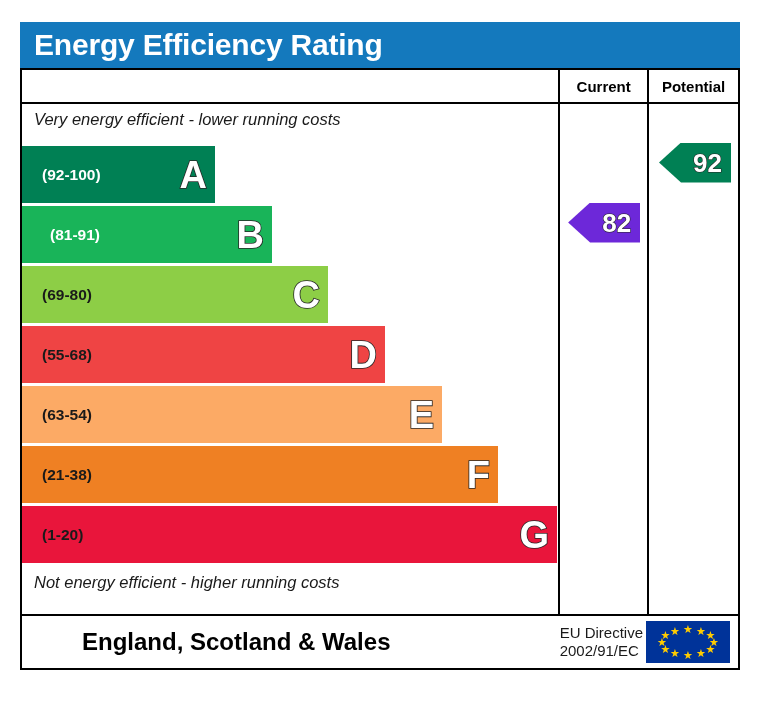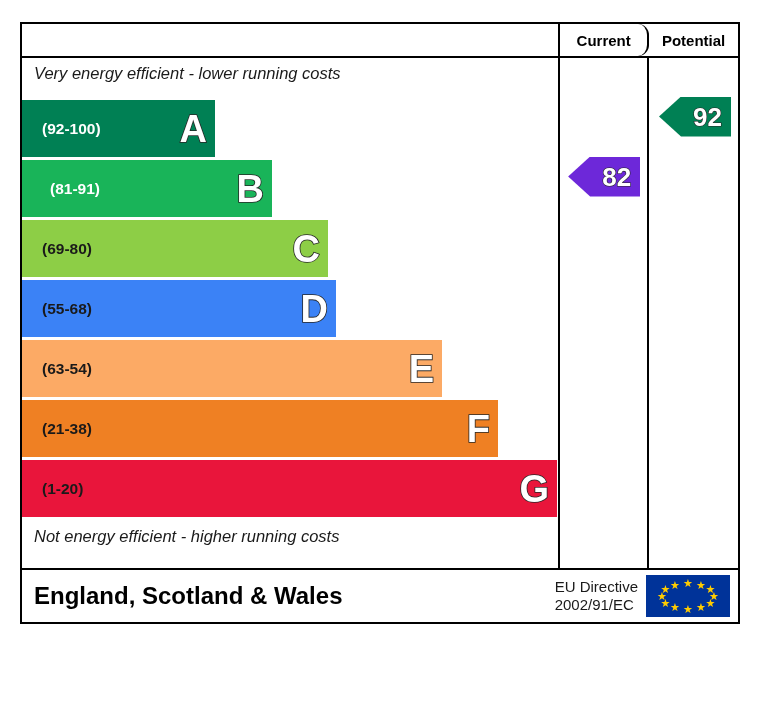--- a/index.html
+++ b/index.html
@@ -61,21 +61,20 @@
   }
   .head-cell {
     width: 89px;
     box-sizing: border-box;
     display: flex;
     align-items: center;
     justify-content: center;
     font-size: 15px;
     font-weight: bold;
     color: #000000;
-    border-radius: 11px;
   }
   .head-cell.mid {
     border-right: 2px solid #000000;
   }
 
   
   .body-row {
     display: flex;
     height: 510px;
   }
@@ -176,27 +175,28 @@
     box-sizing: border-box;
     background: #ffffff;
   }
   .footer-region {
     flex: 1;
     font-size: 24px;
     font-weight: bold;
     color: #000000;
     padding-left: 12px;
     white-space: nowrap;
+    margin-left: 48px;
   }
   .footer-directive {
     font-size: 15px;
     color: #1a1a1a;
     line-height: 1.22;
     text-align: left;
-    padding-right: 8px;
+    padding-right: 3px;
     white-space: nowrap;
   }
   .eu-flag {
     width: 84px;
     height: 42px;
     background: #003399;
     position: relative;
     margin-right: 8px;
     flex: 0 0 auto;
   }
@@ -206,20 +206,23 @@
     font-size: 11px;
     line-height: 1;
     transform: translate(-50%, -50%);
   }
 </style>
 </head>
 <body>
 
 <div id="epc">
 
+  <div class="title-bar">
+    <span class="title-text">Energy Efficiency Rating</span>
+  </div>
 
   <div class="chart-frame">
 
     <div class="head-row">
       <div class="head-blank"></div>
       <div class="head-cell mid">Current</div>
       <div class="head-cell">Potential</div>
     </div>
 
     <div class="body-row">
@@ -232,21 +235,21 @@
               <span class="letter">A</span>
             </div>
             <div class="band" style="background: rgb(25, 180, 89); width: 250px; padding-left: 8px;">
               <span class="range">(81-91)</span>
               <span class="letter">B</span>
             </div>
             <div class="band dark-text" style="background: rgb(141, 206, 70); width: 306px;">
               <span class="range">(69-80)</span>
               <span class="letter">C</span>
             </div>
-            <div class="band dark-text" style="background: #3b82f6; width: 314px;">
+            <div class="band dark-text" style="background: #ef4444; width: 363px;">
               <span class="range">(55-68)</span>
               <span class="letter">D</span>
             </div>
             <div class="band dark-text" style="background: rgb(252, 170, 101); width: 420px;">
               <span class="range">(63-54)</span>
               <span class="letter">E</span>
             </div>
             <div class="band dark-text" style="background: rgb(239, 128, 35); width: 476px;">
               <span class="range">(21-38)</span>
               <span class="letter">F</span>

